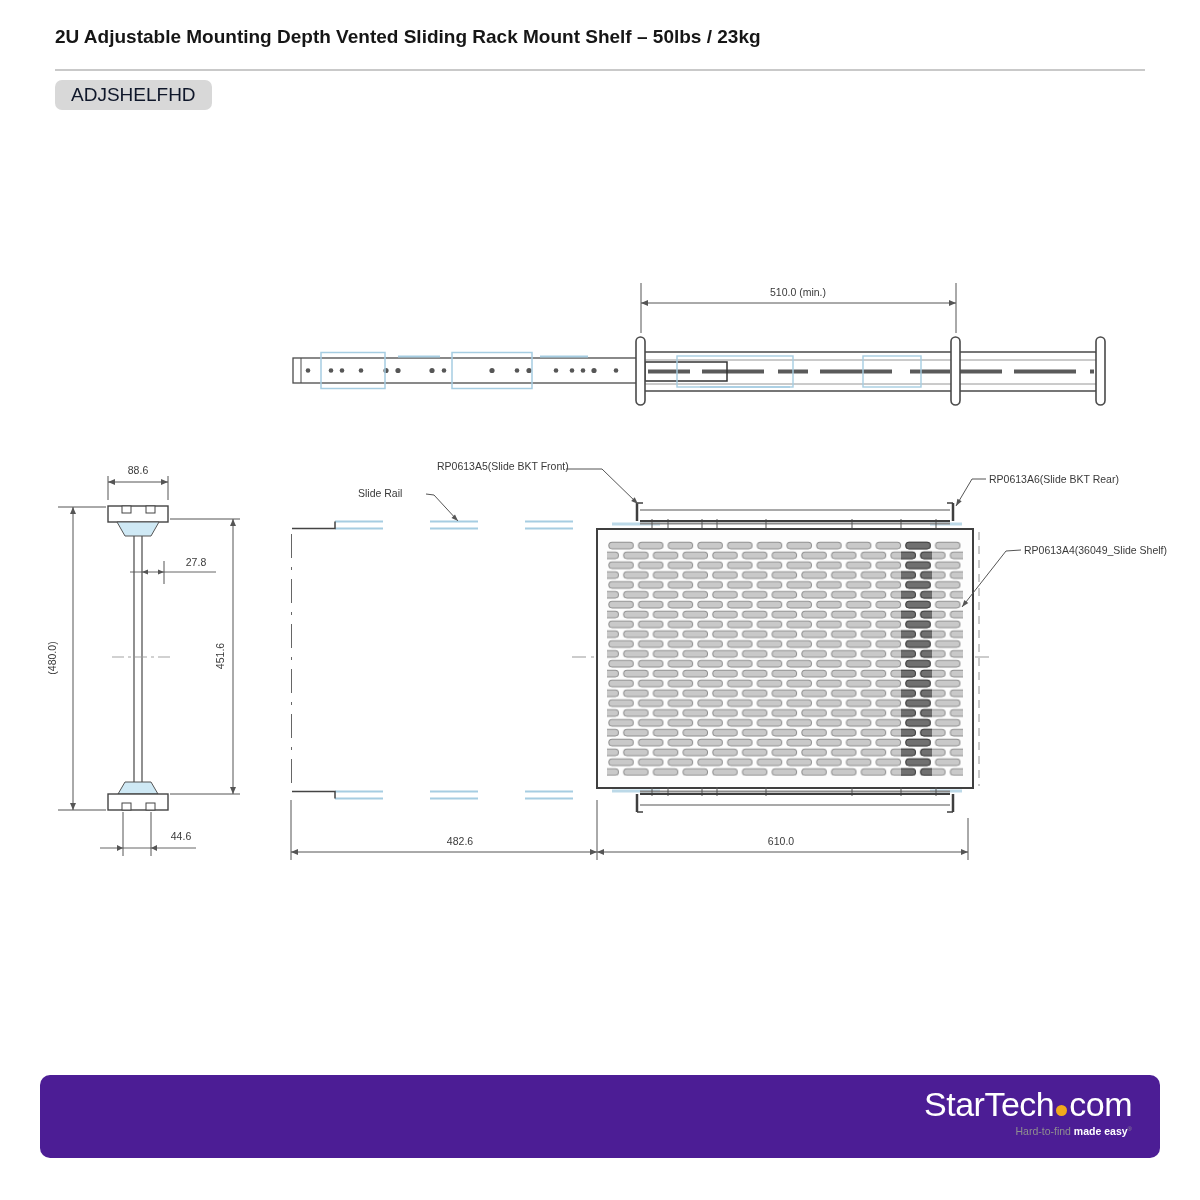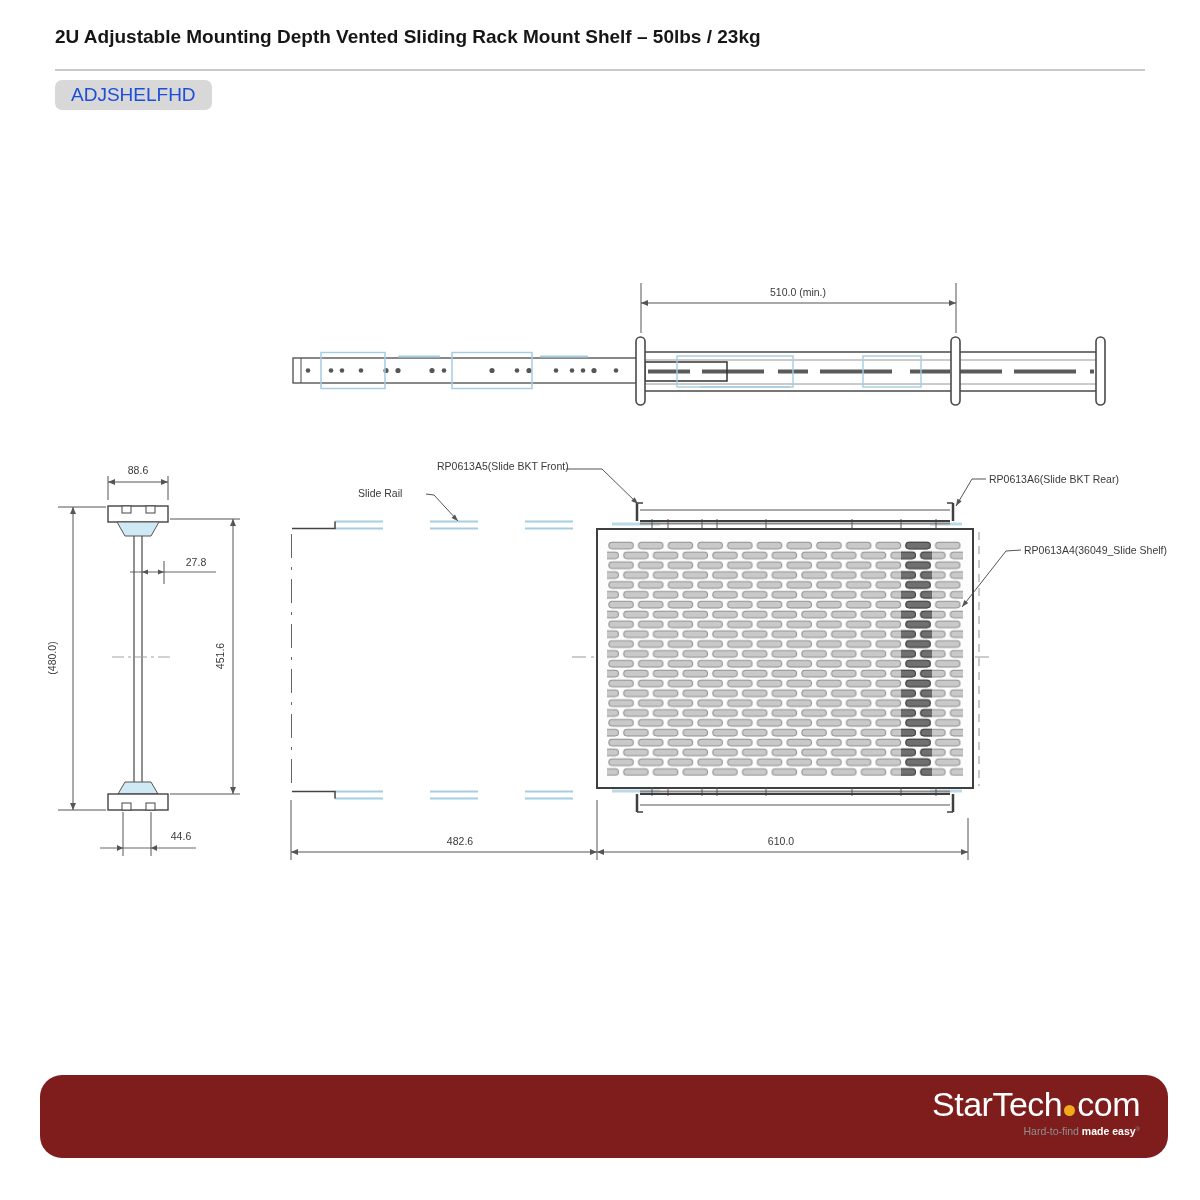--- a/index.html
+++ b/index.html
@@ -2,27 +2,27 @@
 <html><head>
 <meta charset="utf-8">
 <style>
   html,body{margin:0;padding:0;background:#ffffff;}
   .page{position:relative;width:1200px;height:1200px;background:#ffffff;overflow:hidden;
         font-family:"Liberation Sans", sans-serif;}
   .title{position:absolute;left:55px;top:26px;width:1100px;font-size:19px;font-weight:bold;
          color:#161616;letter-spacing:0;}
   .rule{position:absolute;left:55px;top:69px;width:1090px;height:2px;background:#c9c9c9;}
   .sku-badge{position:absolute;left:55px;top:80px;background:#d8d8d8;border-radius:7px;
-             padding:4px 16px;font-size:19px;color:#1d4ed8;}
+             padding:4px 16px;font-size:19px;color:#0f172a;}
   .drawing-svg{position:absolute;left:0;top:0;width:1200px;height:1070px;}
   svg text{font-family:"Liberation Sans", sans-serif;fill:#3a3a3a;}
   .dimtext{font-size:10.5px;}
   .labeltext{font-size:10.5px;}
-  .footer{position:absolute;left:40px;top:1075px;width:1120px;height:83px;background:#7f1d1d;
-          border-radius:22px;padding-left:8px;}
+  .footer{position:absolute;left:40px;top:1075px;width:1120px;height:83px;background:#4c1d95;
+          border-radius:10px;}
   .brand{position:absolute;right:28px;top:12px;text-align:right;color:#ffffff;}
   .brand-line{font-size:34px;line-height:34px;color:#ffffff;letter-spacing:-0.5px;}
   .brand-dot{display:inline-block;width:11px;height:11px;border-radius:50%;background:#f2a91c;
              margin:0 2px;vertical-align:0px;}
   .tagline{margin-top:4px;font-size:10.5px;color:#8f8f8f;}
   .tagline b{color:#ffffff;margin-top:38px;}
   .tagline sup{font-size:6px;}
 </style>
 </head>
 <body>

